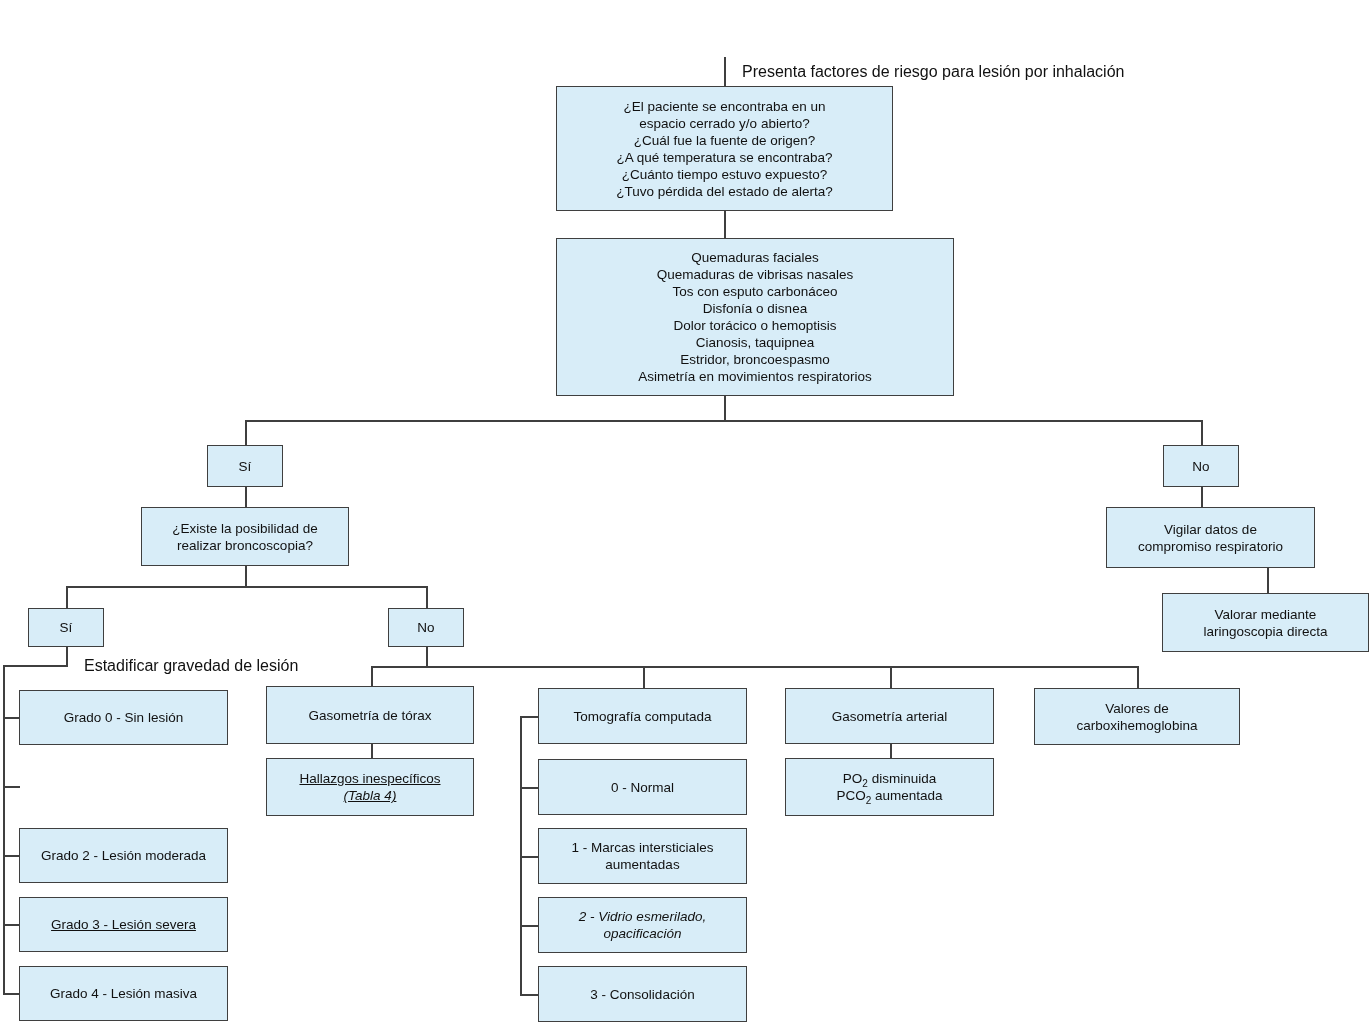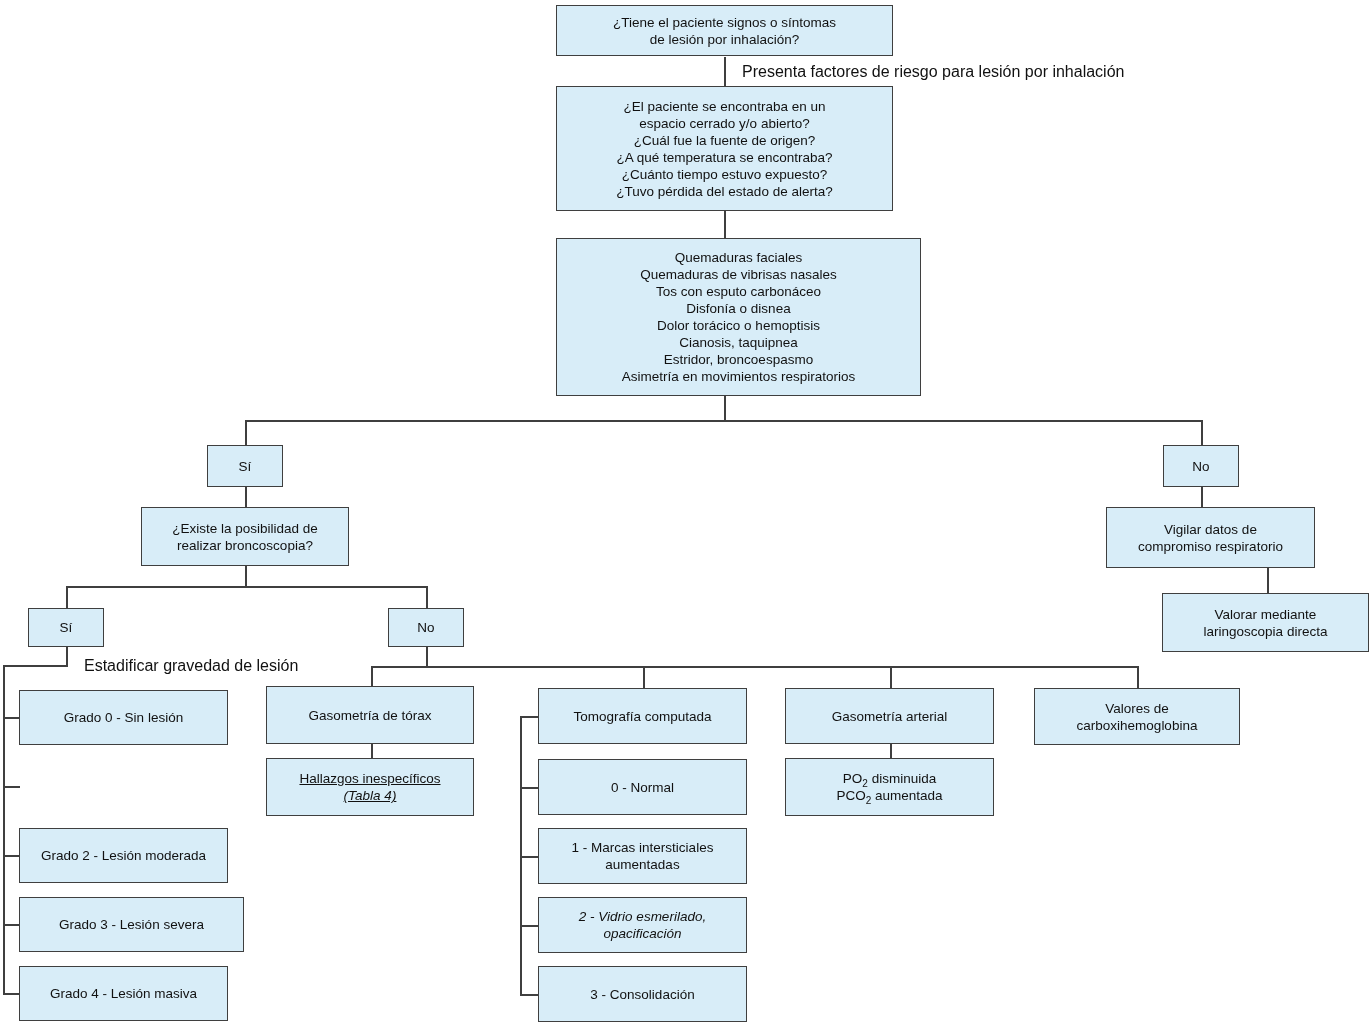--- a/index.html
+++ b/index.html
@@ -17,30 +17,30 @@
   .flabel{
     position:absolute;font-size:16px;color:#111111;white-space:nowrap;line-height:16px;
   }
   .line{position:absolute;background:var(--line-color,#3f3f3f);}
   sub{font-size:10px;line-height:0;}
   em{font-style:italic;}
 
   
   #q1       {left:556px;top:5px;  width:337px;height:51px;}
   #q2       {left:556px;top:86px; width:337px;height:125px;}
-  #symptoms {left:556px;top:238px;width:365px;height:158px;}
+  #symptoms {left:556px;top:238px;width:398px;height:158px;}
   #yes1     {left:207px;top:445px;width:76px; height:42px;}
   #no1      {left:1163px;top:445px;width:76px;height:42px;}
   #bronch   {left:141px;top:507px;width:208px;height:59px;}
   #yes2     {left:28px; top:608px;width:76px; height:39px;}
   #no2      {left:388px;top:608px;width:76px; height:39px;}
   #grade0   {left:19px; top:690px;width:209px;height:55px;}
   #grade1   {left:19px; top:759px;width:209px;height:55px;}
   #grade2   {left:19px; top:828px;width:209px;height:55px;}
-  #grade3   {left:19px; top:897px;width:225px;height:55px;}
+  #grade3   {left:19px; top:897px;width:209px;height:55px;text-decoration:underline;}
   #grade4   {left:19px; top:966px;width:209px;height:55px;}
   #xray     {left:266px;top:686px;width:208px;height:58px;}
   #findings {left:266px;top:758px;width:208px;height:58px;text-decoration:underline;}
   #ct       {left:538px;top:688px;width:209px;height:56px;}
   #ct0      {left:538px;top:759px;width:209px;height:56px;}
   #ct1      {left:538px;top:828px;width:209px;height:56px;}
   #ct2      {left:538px;top:897px;width:209px;height:56px;font-style:italic;}
   #ct3      {left:538px;top:966px;width:209px;height:56px;}
   #abg      {left:785px;top:688px;width:209px;height:56px;}
   #abgres   {left:785px;top:758px;width:209px;height:58px;}
@@ -49,22 +49,20 @@
   #valorar  {left:1162px;top:593px;width:207px;height:59px;}
 
   #label-risk   {left:742px;top:64px;}
   #label-stage  {left:84px;top:658px;}
 </style>
 </head>
 <body>
 
 <div id="canvas">
 
-  <div class="box" id="q1">¿Tiene el paciente signos o síntomas
-de lesión por inhalación?</div>
   <div class="flabel" id="label-risk">Presenta factores de riesgo para lesión por inhalación</div>
   <div class="box" id="q2">¿El paciente se encontraba en un
 espacio cerrado y/o abierto?
 ¿Cuál fue la fuente de origen?
 ¿A qué temperatura se encontraba?
 ¿Cuánto tiempo estuvo expuesto?
 ¿Tuvo pérdida del estado de alerta?</div>
   <div class="box" id="symptoms">Quemaduras faciales
 Quemaduras de vibrisas nasales
 Tos con esputo carbonáceo

